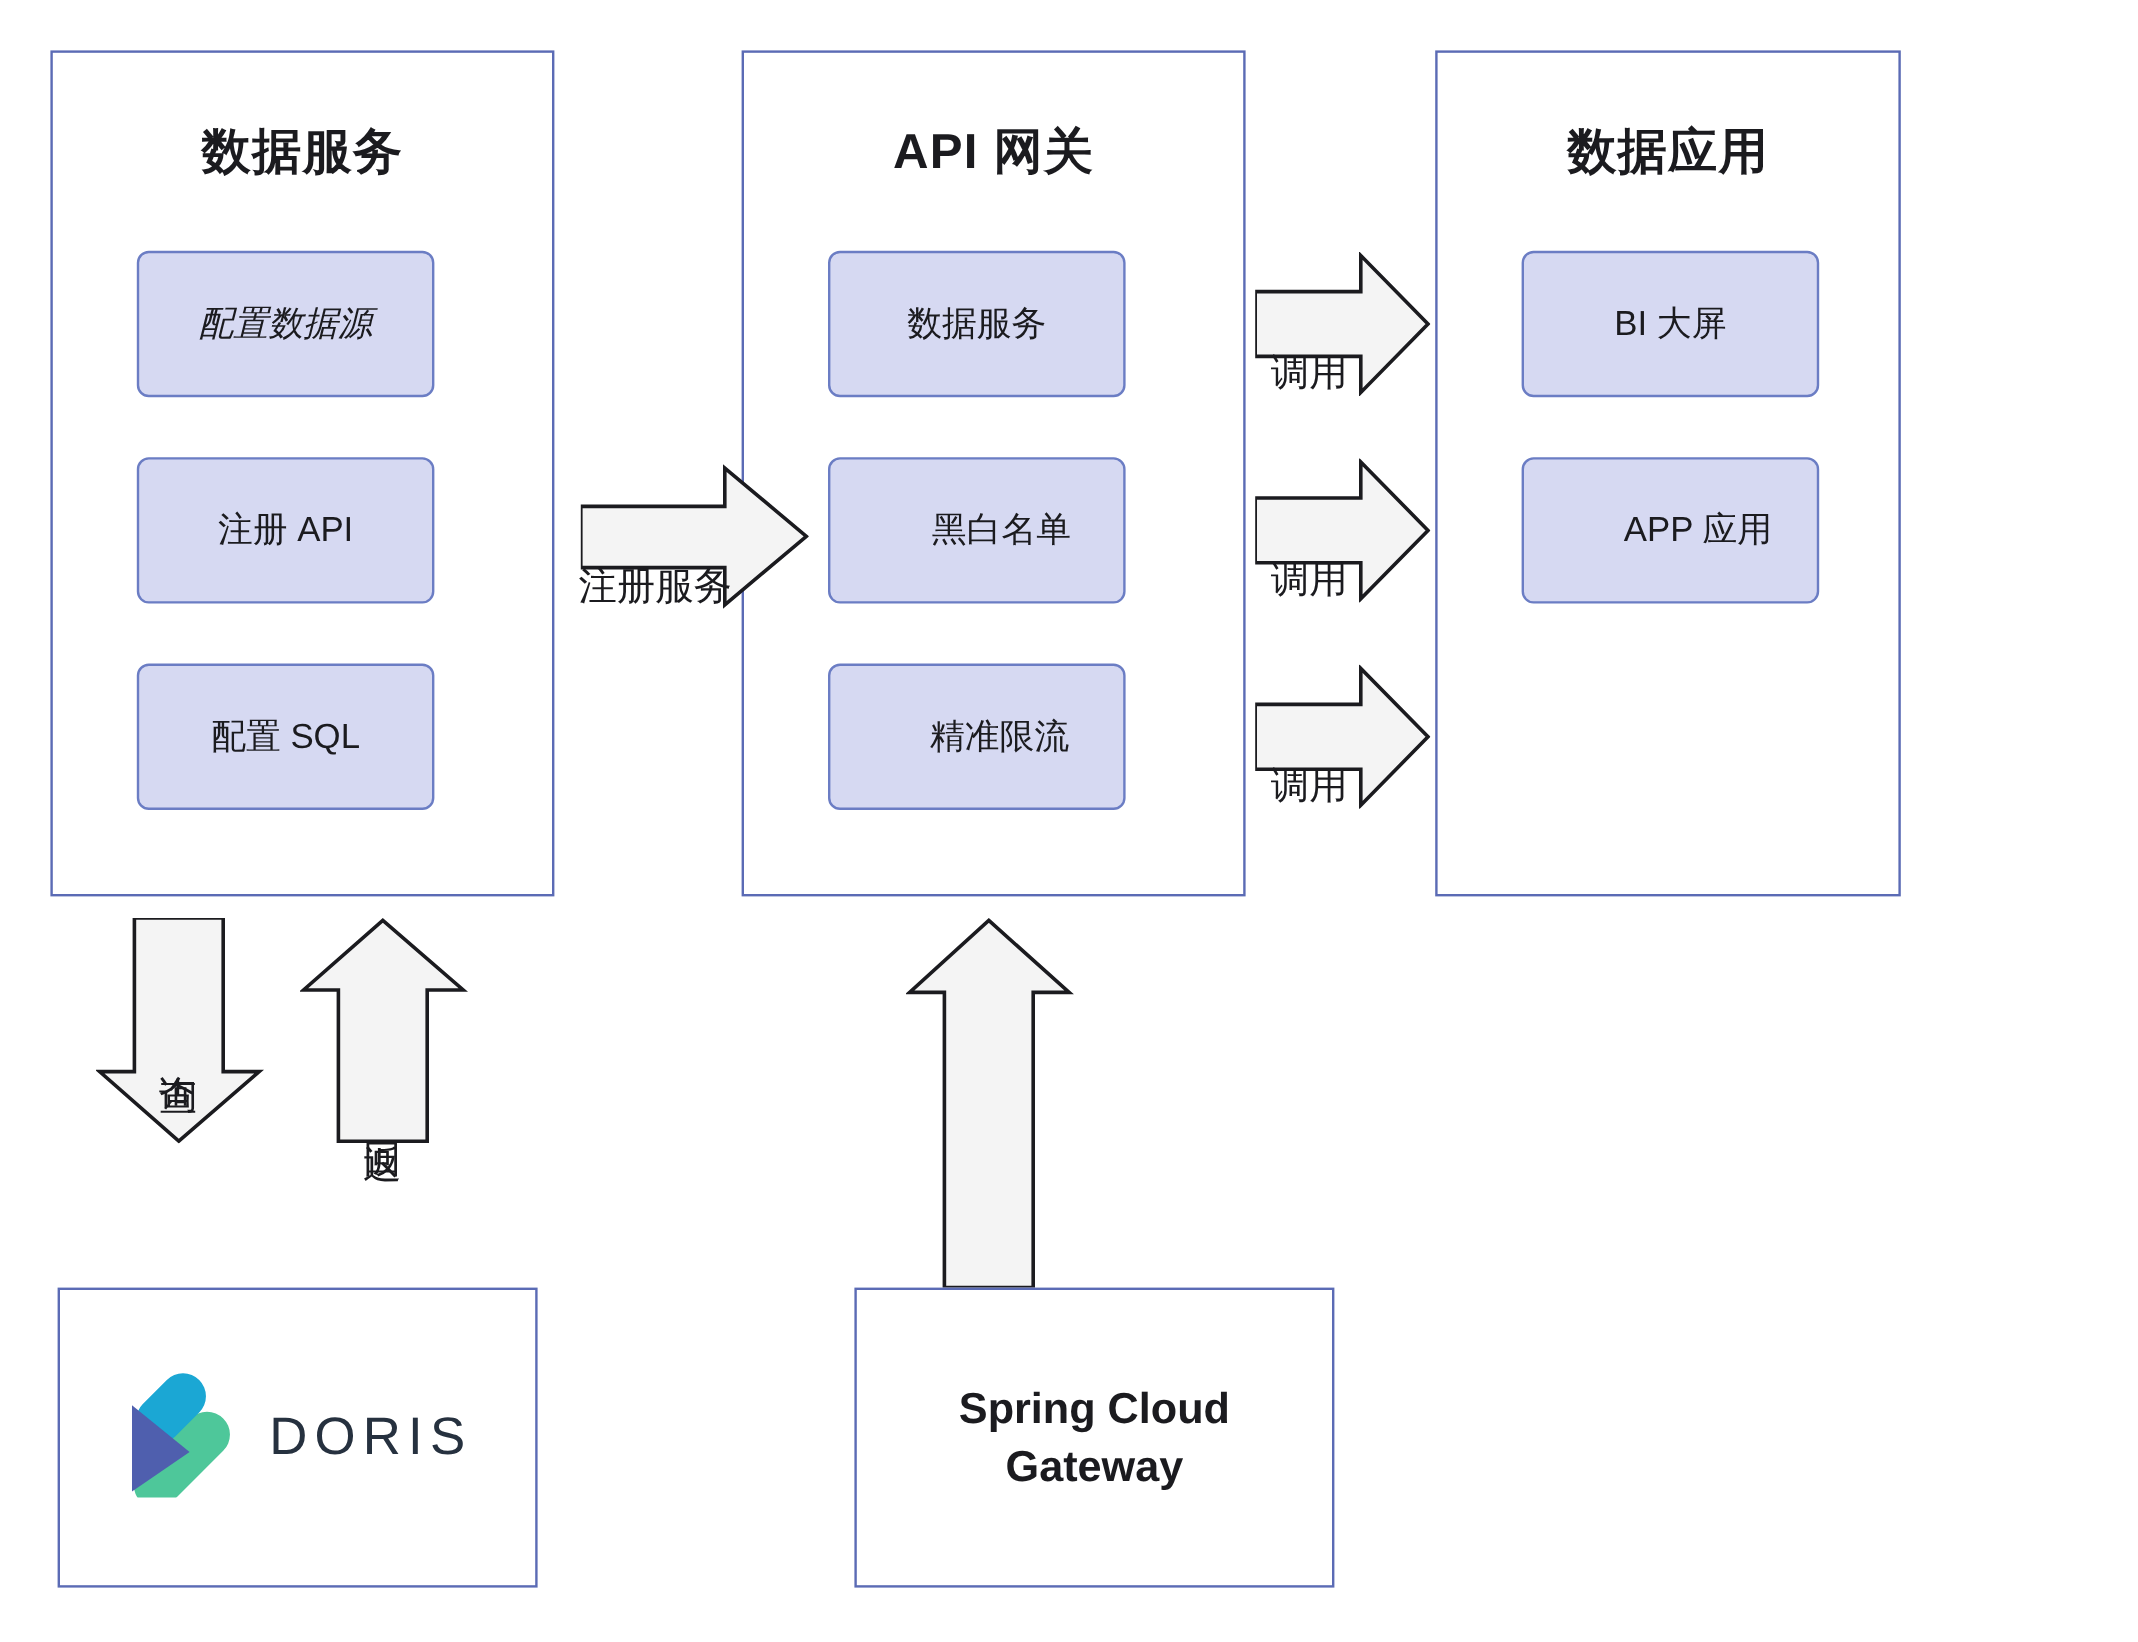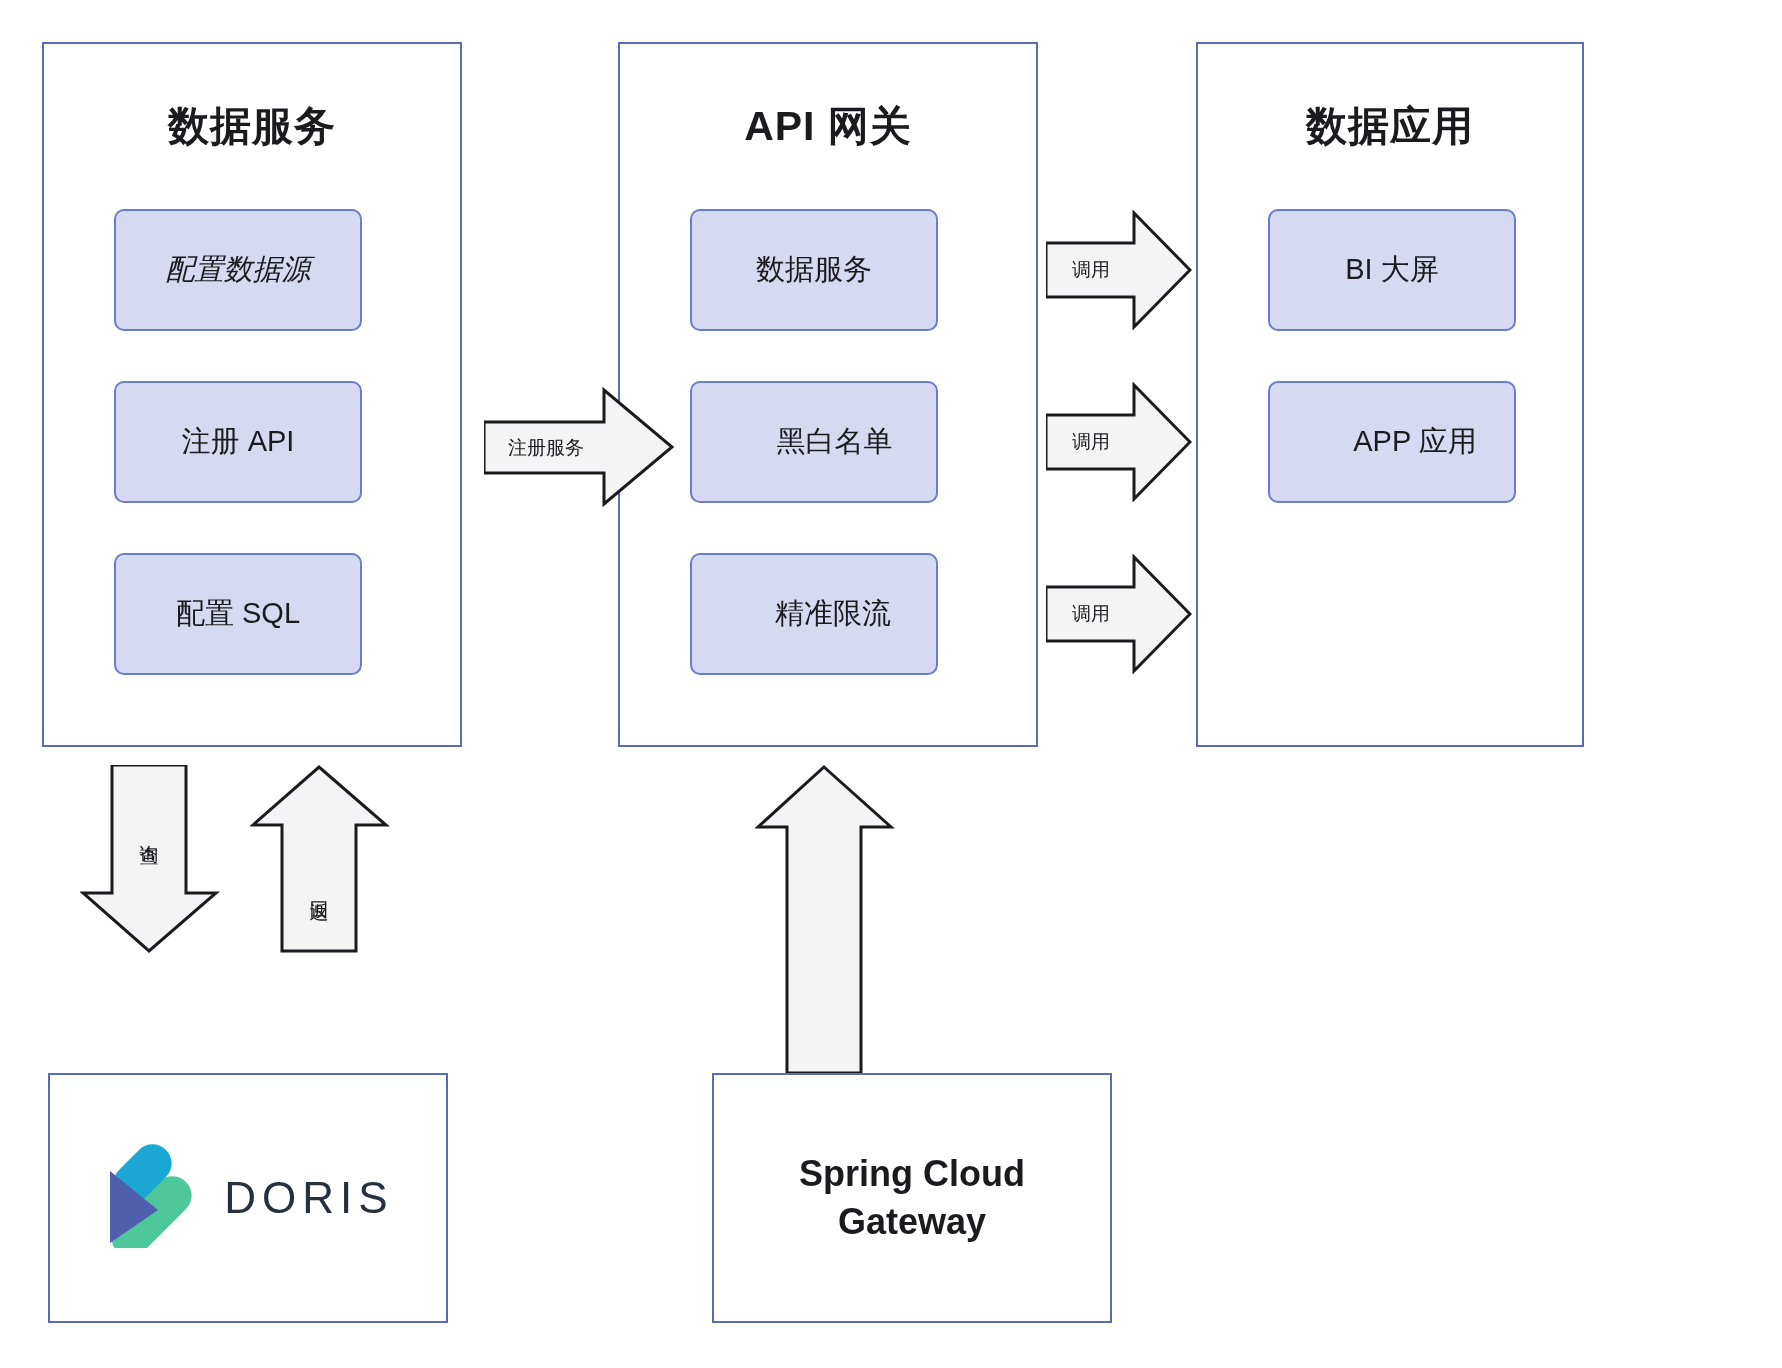--- a/index.html
+++ b/index.html
@@ -60,26 +60,27 @@
     color: #1b1b1f;
     text-align: center;
     line-height: 1.32;
   }
 
   
   .arrow-wrap { position: absolute; }
   .arrow-wrap svg { display: block; }
   .arrow-label {
     position: absolute;
-    font-size: 19px;
+    font-size: 32px;
     color: #1b1b1f;
     white-space: nowrap;
     display: flex;
     align-items: center;
     justify-content: center;
+    margin-top: 41px;
   }
   .arrow-label.vert {
     writing-mode: vertical-rl;
     text-orientation: upright;
     letter-spacing: -1px;
   }
 
   
   .doris-logo {
     display: flex;

